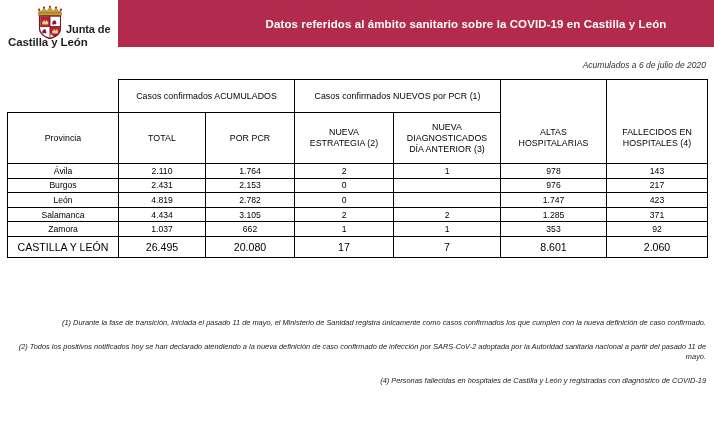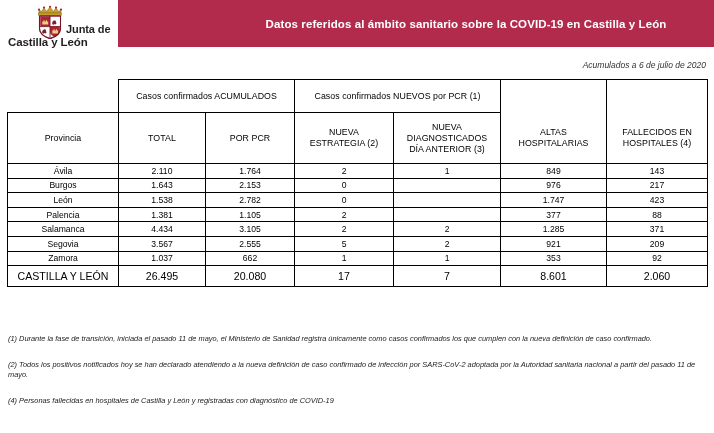--- a/index.html
+++ b/index.html
@@ -160,21 +160,22 @@
     position: absolute;
     left: 8px;
     top: 318px;
     width: 698px;
     font-size: 7.4px;
     font-style: italic;
     color: #222;
     line-height: 10px;
   }
   #footnotes p {
-    margin: 16px 0 14px 0;
+    margin: 0 0 14px 0;
+    text-align: right;
   }
 </style>
 </head>
 <body>
 
 <div id="header-band">
   <div id="header-red" style="background: rgb(178, 43, 76);"></div>
   <div id="header-title">Datos referidos al ámbito sanitario sobre la COVID-19 en Castilla y León</div>
 
   <div id="logo">
@@ -259,68 +260,50 @@
         <div>HOSPITALES (4)</div>
       </td>
     </tr>
 
     <tr class="data-row">
       <td class="prov">Ávila</td>
       <td>2.110</td>
       <td>1.764</td>
       <td>2</td>
       <td>1</td>
-      <td>849</td>
+      <td>978</td>
       <td>143</td>
     </tr>
     <tr class="data-row">
       <td class="prov">Burgos</td>
-      <td>1.643</td>
+      <td>2.431</td>
       <td>2.153</td>
       <td>0</td>
       <td></td>
       <td>976</td>
       <td>217</td>
     </tr>
     <tr class="data-row">
       <td class="prov">León</td>
-      <td>1.538</td>
+      <td>4.819</td>
       <td>2.782</td>
       <td>0</td>
       <td></td>
       <td>1.747</td>
       <td>423</td>
-    </tr>
-    <tr class="data-row">
-      <td class="prov">Palencia</td>
-      <td>1.381</td>
-      <td>1.105</td>
-      <td>2</td>
-      <td></td>
-      <td>377</td>
-      <td>88</td>
     </tr>
     <tr class="data-row">
       <td class="prov">Salamanca</td>
       <td>4.434</td>
       <td>3.105</td>
       <td>2</td>
       <td>2</td>
       <td>1.285</td>
       <td>371</td>
     </tr>
-    <tr class="data-row">
-      <td class="prov">Segovia</td>
-      <td>3.567</td>
-      <td>2.555</td>
-      <td>5</td>
-      <td>2</td>
-      <td>921</td>
-      <td>209</td>
-    </tr>
     <tr class="data-row last">
       <td class="prov">Zamora</td>
       <td>1.037</td>
       <td>662</td>
       <td>1</td>
       <td>1</td>
       <td>353</td>
       <td>92</td>
     </tr>
 

